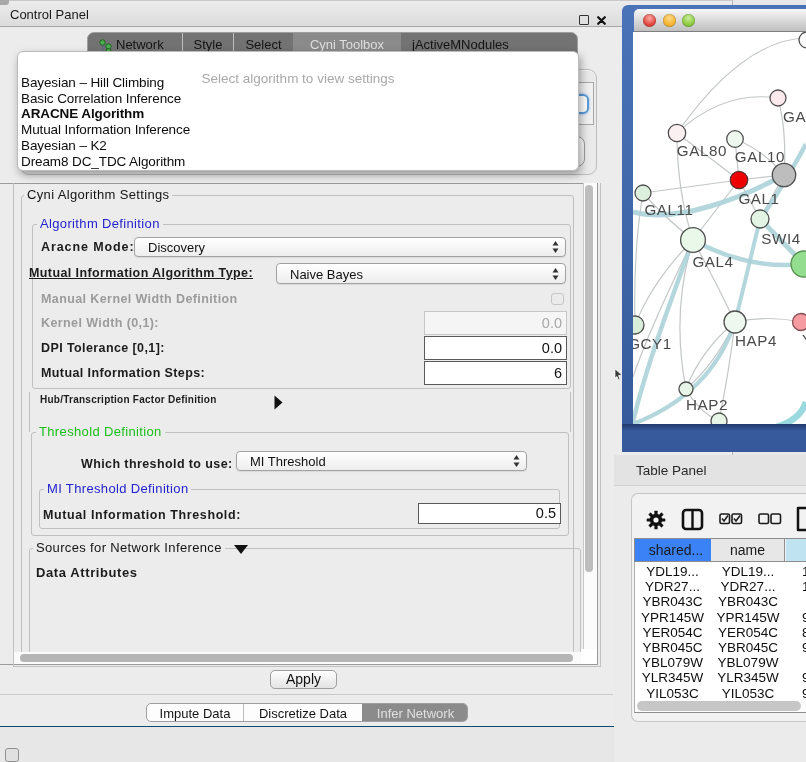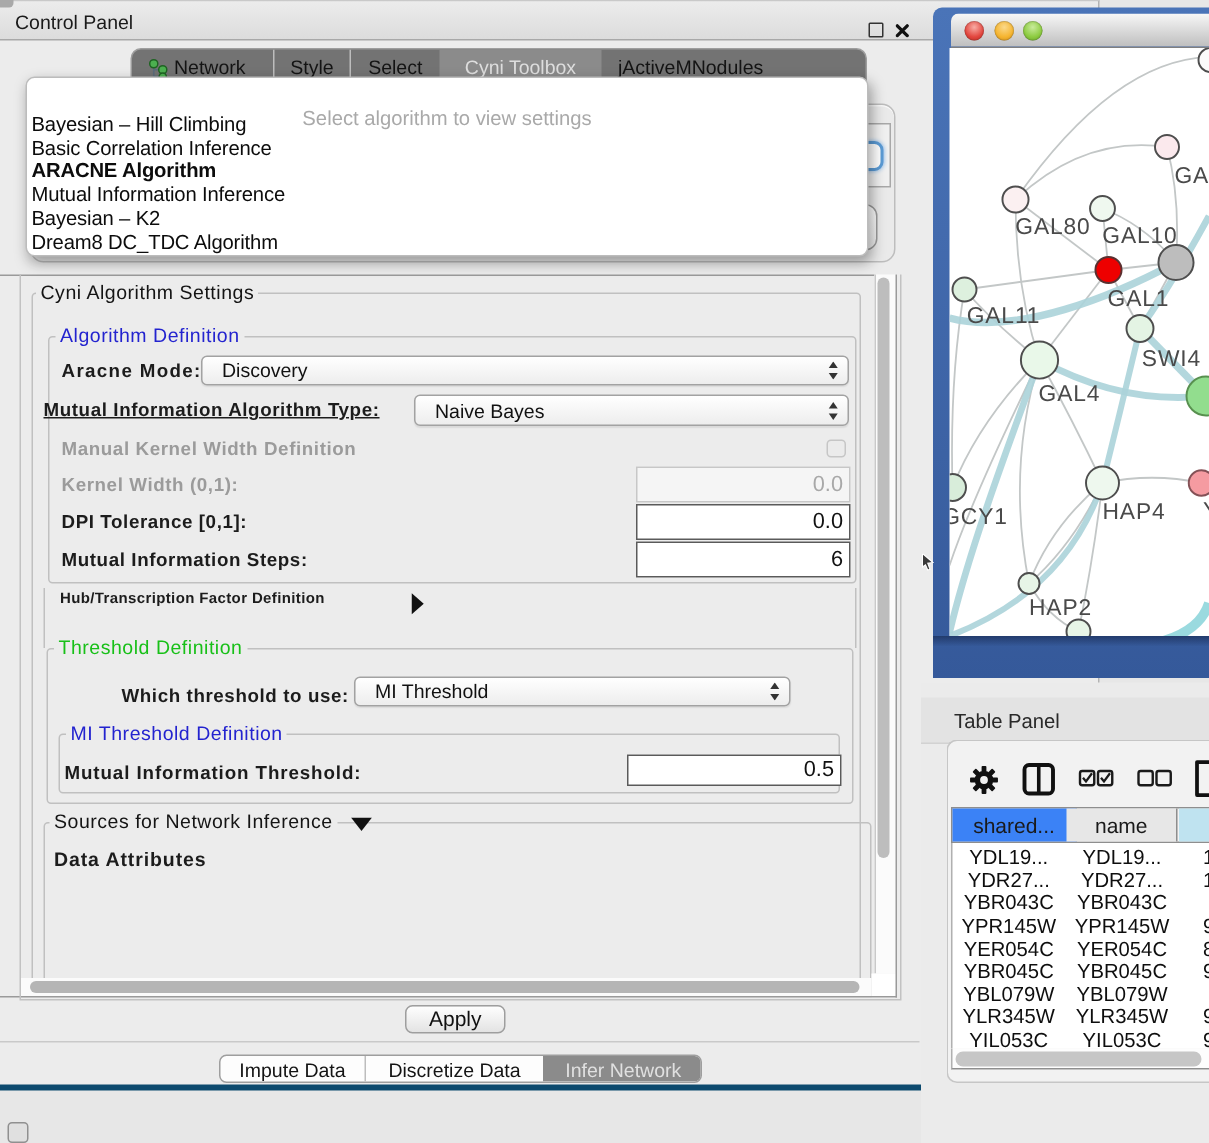--- a/index.html
+++ b/index.html
@@ -12,21 +12,21 @@
   .gtitle { position:absolute; font-size:13px; background:#ececec; padding:0 3px; line-height:14px; white-space:nowrap; letter-spacing:0.35px; }
   .combo { position:absolute; background:linear-gradient(#ffffff,#ededed); border:1px solid #a2a2a2; border-radius:4px; font-size:13px; color:#111; box-shadow:0 1px 1px rgba(0,0,0,0.08); }
   .combo .ctext { position:absolute; left:13px; top:50%; transform:translateY(-50%); }
   .combo .arr { position:absolute; right:6px; top:50%; transform:translateY(-50%); width:7px; height:12px; }
   .fld { position:absolute; background:#fff; border:1px solid #5a5a5a; font-size:14.5px; color:#111; text-align:right; padding-right:4px; }
   .fldd { position:absolute; background:#f5f5f5; border:1px solid #c7c7c7; font-size:14.5px; color:#a8a8a8; text-align:right; padding-right:4px; }
 </style>
 </head>
 <body>
 
-<div class="abs" id="cpanel" style="left:0; top:6; width:733px; height:727px; background:#ececec; border-right:1px solid #b3b3b3; border-top:1px solid #c9c9c9; border-bottom:4px solid #0c4a6e;">
+<div class="abs" id="cpanel" style="left:0; top:6; width:733px; height:727px; background:#ececec; border-right:1px solid #b3b3b3; border-top:1px solid #c9c9c9; border-bottom:1px solid #0c4a6e;">
 
   <div class="abs" style="left:0; top:0; width:100%; height:26px; background:linear-gradient(#ececec,#dcdcdc); border-bottom:1px solid #a8a8a8;">
     <div class="abs" style="left:10px; top:6px; font-size:13px; color:#1a1a1a;">Control Panel</div>
     <div class="abs" style="left:579px; top:14px; width:10px; height:10px; border:1.5px solid #333; border-radius:1px;"></div>
     <svg class="abs" style="left:597px; top:15px;" width="9" height="9" viewBox="0 0 9 9">
         <path d="M1.2 1.2 L7.8 7.8 M7.8 1.2 L1.2 7.8" stroke="#111" stroke-width="2.2" stroke-linecap="round"></path>
       </svg>
   </div>
 
   <div class="abs" style="left:87px; top:31px; width:491px; height:23px; background:#737373; border:1px solid #9e9e9e; border-radius:7px 7px 0 0; overflow:hidden;">
@@ -241,21 +241,21 @@
         <text x="17" y="317">GCY1</text>
         <text x="123" y="314">HAP4</text>
         <text x="169" y="313" text-anchor="start">Y</text>
         <text x="74" y="378">HAP2</text>
       </g>
     </svg>
   </div>
 </div>
 
 <div class="abs" style="left:614px; top:455px; width:192px; height:307px; background:#ebebeb;">
-  <div class="abs" style="left:0; top:0; width:192px; height:31px; background:#e3e3e3; border-bottom:1px solid #d2d2d2;margin-top:10px;">
+  <div class="abs" style="left:0; top:0; width:192px; height:31px; background:#e3e3e3; border-bottom:1px solid #d2d2d2;">
     <div class="abs" style="left:22px; top:8px; font-size:13.5px; color:#2a2a2a;">Table Panel</div>
   </div>
 
   <div class="abs" style="left:17px; top:38px; width:180px; height:229px; background:#f2f2f2; border:1px solid #c6c6c6; border-radius:7px 0 0 7px; border-right:none; overflow:hidden;">
 
     <svg class="abs" style="left:8px; top:8px;" width="176" height="30" viewBox="0 0 176 30">
       <g transform="translate(16,18)">
         <g fill="#111">
           <circle r="6.2"></circle>
           <g>

